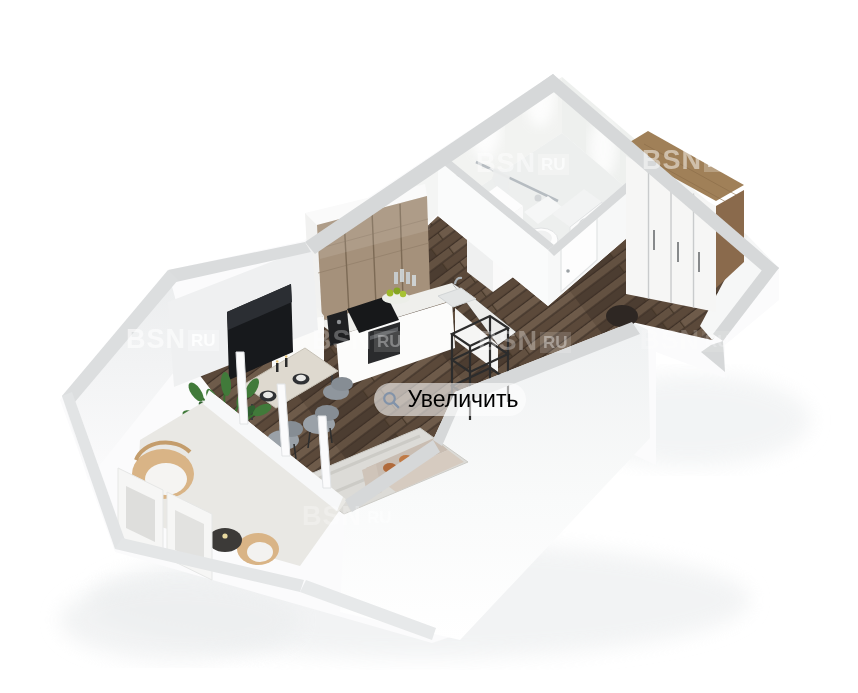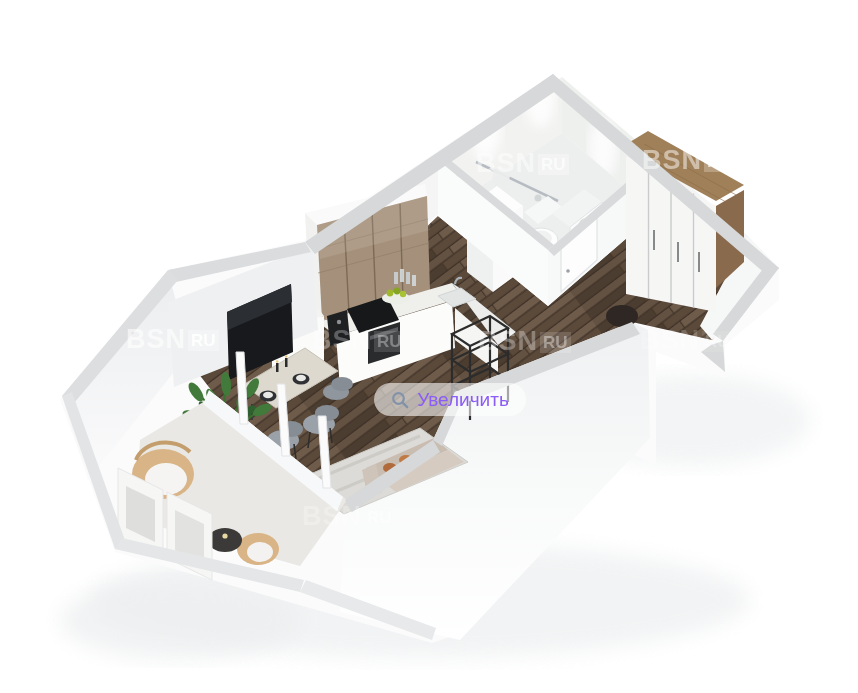--- a/index.html
+++ b/index.html
@@ -8,21 +8,21 @@
   .stage svg{position:absolute;left:0;top:0;}
   
   .wm{position:absolute;display:flex;align-items:center;gap:2px;pointer-events:none;
       font-weight:bold;color:rgba(255,255,255,0.62);font-size:27px;line-height:1;
       letter-spacing:1px;}
   .wm .wm-ru{font-size:17px;font-weight:bold;background:rgba(255,255,255,0.30);
       color:rgba(255,255,255,0.9);padding:2px 3px;margin-top:2px;letter-spacing:0;}
   
   .zoom-pill{position:absolute;left:374px;top:383px;width:152px;height:33px;border:none;
       border-radius:17px;background:rgba(255,255,255,0.58);display:flex;align-items:center;
-      justify-content:center;gap:8px;color:#8b5cf6;font-size:19px;cursor:pointer;
+      justify-content:center;gap:8px;color:#000000;font-size:23px;cursor:pointer;
       font-family:"Liberation Sans",sans-serif;padding:0;}
   .zoom-pill svg{position:static;}
 </style>
 </head>
 <body>
 
 <div class="stage">
 
 <svg width="858" height="693" viewBox="0 0 858 693">
   <defs>

